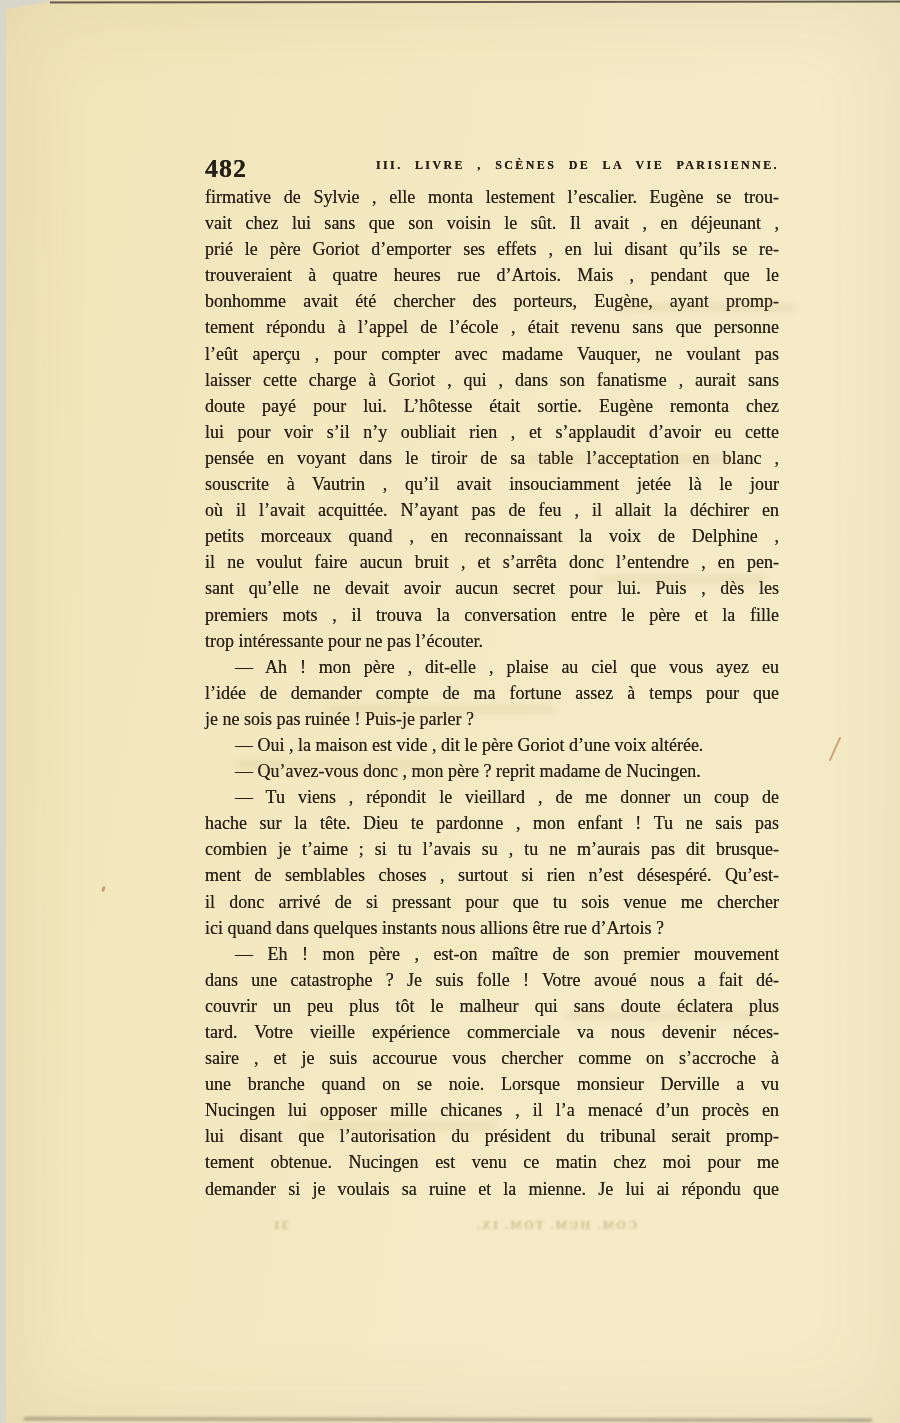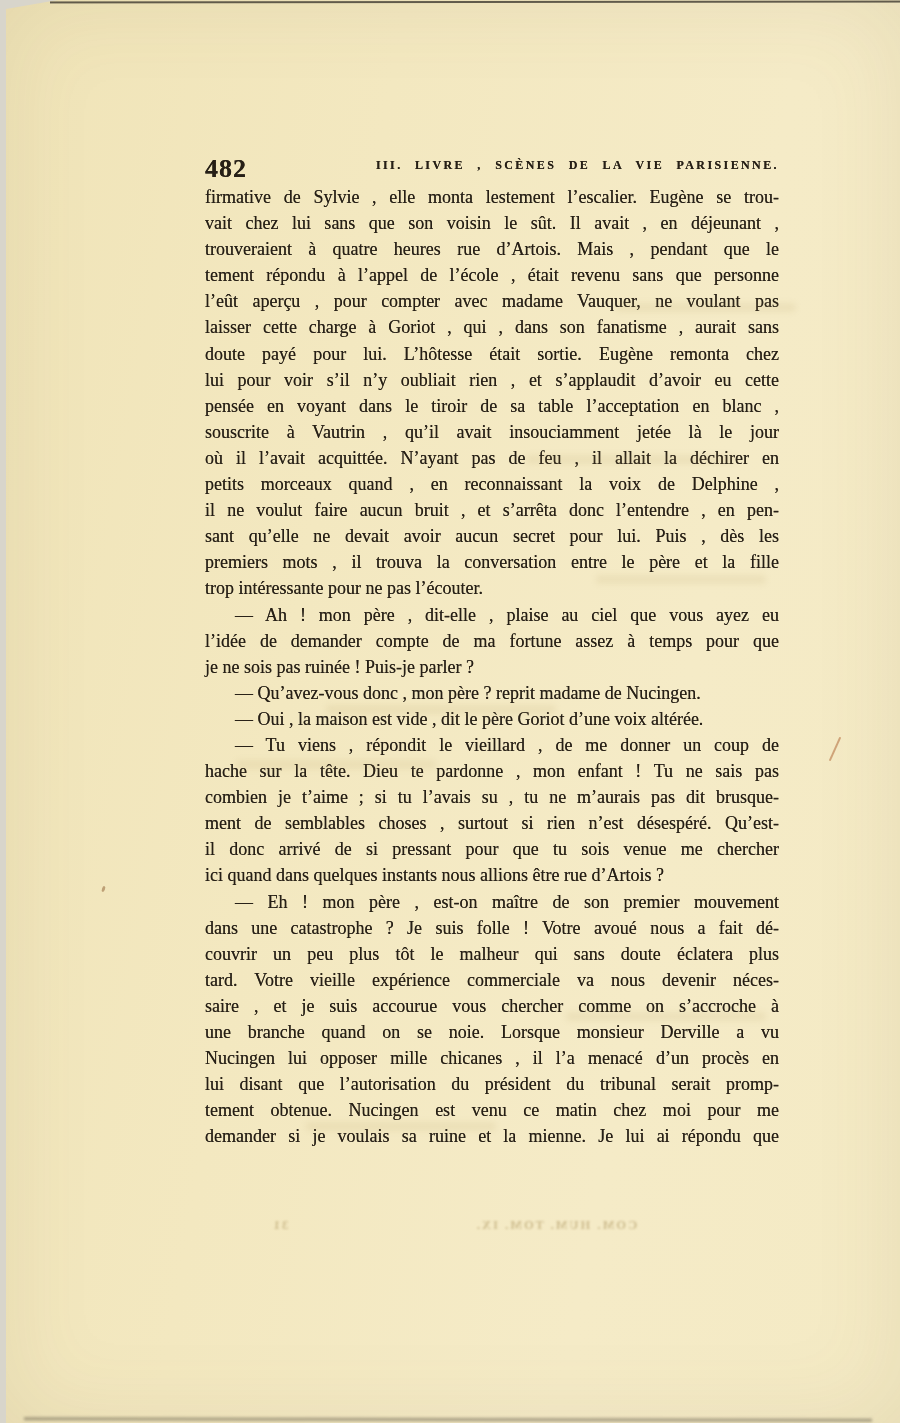--- a/index.html
+++ b/index.html
@@ -111,39 +111,41 @@
   <div class="edge-bottom"></div>
 
   <div class="header">
     <span class="page-number">482</span>
     <span class="header-title">III. LIVRE , SCÈNES DE LA VIE PARISIENNE.</span>
   </div>
 
   <div class="text-block">
       <div class="line">firmative de Sylvie , elle monta lestement l’escalier. Eugène se trou-</div>
       <div class="line">vait chez lui sans que son voisin le sût. Il avait , en déjeunant ,</div>
+      <div class="line">prié le père Goriot d’emporter ses effets , en lui disant qu’ils se re-</div>
       <div class="line">trouveraient à quatre heures rue d’Artois. Mais , pendant que le</div>
+      <div class="line">bonhomme avait été chercher des porteurs, Eugène, ayant promp-</div>
       <div class="line">tement répondu à l’appel de l’école , était revenu sans que personne</div>
       <div class="line">l’eût aperçu , pour compter avec madame Vauquer, ne voulant pas</div>
       <div class="line">laisser cette charge à Goriot , qui , dans son fanatisme , aurait sans</div>
       <div class="line">doute payé pour lui. L’hôtesse était sortie. Eugène remonta chez</div>
       <div class="line">lui pour voir s’il n’y oubliait rien , et s’applaudit d’avoir eu cette</div>
       <div class="line">pensée en voyant dans le tiroir de sa table l’acceptation en blanc ,</div>
       <div class="line">souscrite à Vautrin , qu’il avait insouciamment jetée là le jour</div>
       <div class="line">où il l’avait acquittée. N’ayant pas de feu , il allait la déchirer en</div>
       <div class="line">petits morceaux quand , en reconnaissant la voix de Delphine ,</div>
       <div class="line">il ne voulut faire aucun bruit , et s’arrêta donc l’entendre , en pen-</div>
       <div class="line">sant qu’elle ne devait avoir aucun secret pour lui. Puis , dès les</div>
       <div class="line">premiers mots , il trouva la conversation entre le père et la fille</div>
       <div class="line end">trop intéressante pour ne pas l’écouter.</div>
       <div class="line indent">— Ah ! mon père , dit-elle , plaise au ciel que vous ayez eu</div>
       <div class="line">l’idée de demander compte de ma fortune assez à temps pour que</div>
       <div class="line end">je ne sois pas ruinée ! Puis-je parler ?</div>
+      <div class="line indent end">— Oui , la maison est vide , dit le père Goriot d’une voix altérée.</div>
       <div class="line indent end">— Qu’avez-vous donc , mon père ? reprit madame de Nucingen.</div>
-      <div class="line indent end">— Oui , la maison est vide , dit le père Goriot d’une voix altérée.</div>
       <div class="line indent">— Tu viens , répondit le vieillard , de me donner un coup de</div>
       <div class="line">hache sur la tête. Dieu te pardonne , mon enfant ! Tu ne sais pas</div>
       <div class="line">combien je t’aime ; si tu l’avais su , tu ne m’aurais pas dit brusque-</div>
       <div class="line">ment de semblables choses , surtout si rien n’est désespéré. Qu’est-</div>
       <div class="line">il donc arrivé de si pressant pour que tu sois venue me chercher</div>
       <div class="line end">ici quand dans quelques instants nous allions être rue d’Artois ?</div>
       <div class="line indent">— Eh ! mon père , est-on maître de son premier mouvement</div>
       <div class="line">dans une catastrophe ? Je suis folle ! Votre avoué nous a fait dé-</div>
       <div class="line">couvrir un peu plus tôt le malheur qui sans doute éclatera plus</div>
       <div class="line">tard. Votre vieille expérience commerciale va nous devenir néces-</div>

